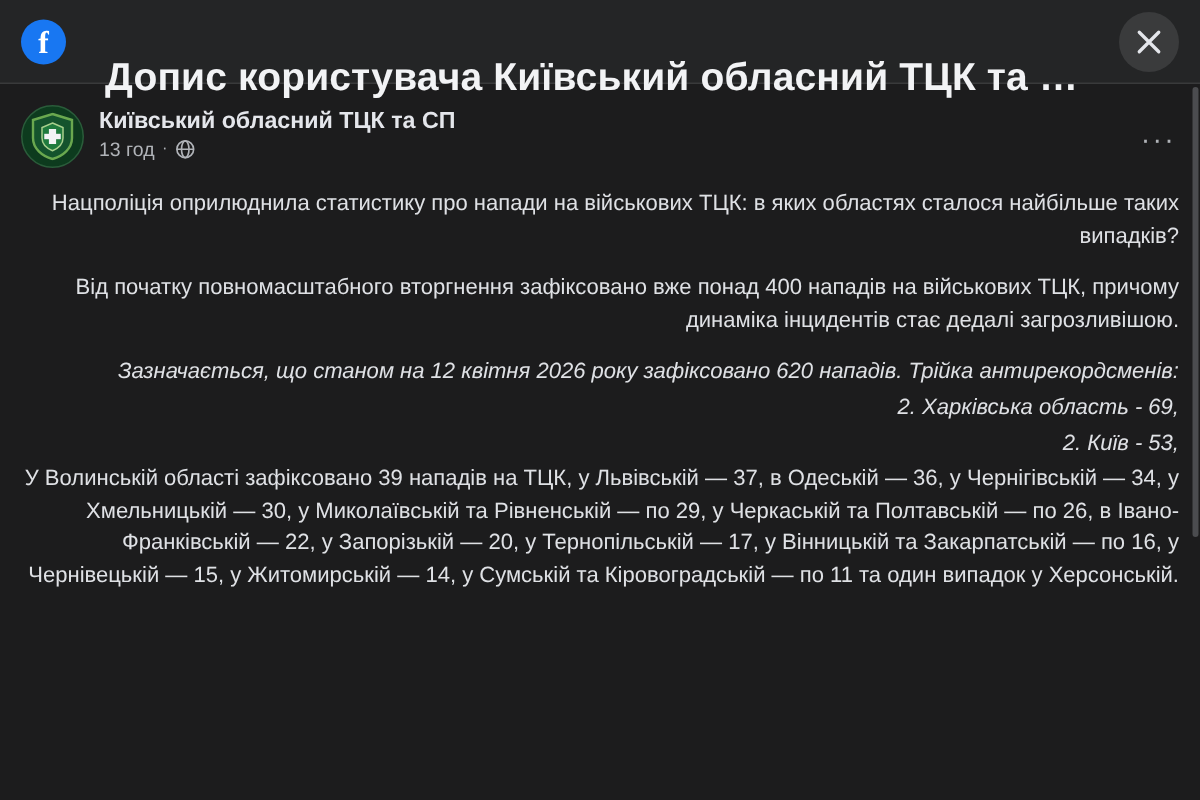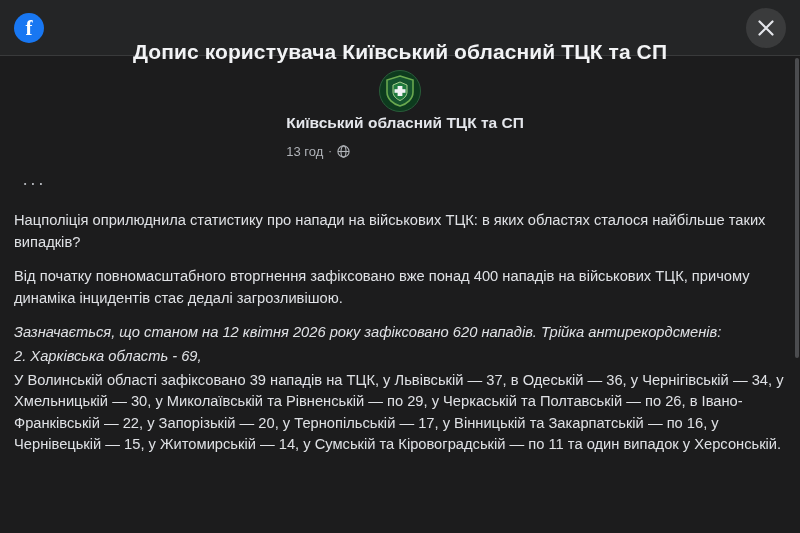--- a/index.html
+++ b/index.html
@@ -46,21 +46,21 @@
     background: #1877f2;
     color: #ffffff;
     font-weight: bold;
     font-size: 21px;
     line-height: 30px;
     text-align: center;
     font-family: "Liberation Serif", serif;
   }
 
   .topbar-title {
-    font-size: 21px;
+    font-size: 26px;
     font-weight: bold;
     color: #f2f3f5;
     letter-spacing: 0.1px;
     text-align: center;
     padding: 0 70px;
     white-space: nowrap;
     overflow: hidden;
     text-overflow: ellipsis;
     margin-top: 48px;
   }
@@ -83,23 +83,22 @@
 
   
   .post {
     flex: 1 1 auto;
     padding: 14px 14px 0 14px;
     overflow: hidden;
   }
 
   .post-header {
     display: flex;
-    align-items: center;
+    align-items: flex-start;
     margin-bottom: 14px;
-    flex-direction: column;
   }
 
   .avatar {
     width: 42px;
     height: 42px;
     border-radius: 50%;
     background: #0d3b1e;
     border: 1px solid #2a5c3a;
     flex: 0 0 42px;
     display: flex;
@@ -119,21 +118,21 @@
     font-size: 15.5px;
     font-weight: bold;
     color: #e4e6eb;
     line-height: 19px;
   }
 
   .meta-row {
     display: flex;
     align-items: center;
     gap: 5px;
-    margin-top: 12px;
+    margin-top: 2px;
     color: #b0b3b8;
     font-size: 13px;
   }
   .meta-dot { font-size: 11px; line-height: 13px; }
   .globe-icon { display: block; }
 
   .more-btn {
     flex: 0 0 auto;
     color: #b0b3b8;
     font-size: 19px;
@@ -143,21 +142,21 @@
     cursor: pointer;
     align-self: flex-start;
     margin-top: 10px;
   }
 
   .post-body {
     font-size: 14.7px;
     line-height: 1.47;
     color: #dfe1e5;
   }
-  .post-body p { margin: 0 0 13px 0; }
+  .post-body p { margin: 0 0 13px 0; text-align: right; }
   .post-body p.tight { margin: 0 0 2px 0; font-style: italic; }
   .post-body p.last { margin-bottom: 0; }
 
   
   .scroll-track {
     position: absolute;
     top: 56px;
     right: 0;
     width: 5px;
     height: 477px;
@@ -214,20 +213,21 @@
         </div>
       </div>
       <div class="more-btn">···</div>
     </div>
 
     <div class="post-body">
       <p>Нацполіція оприлюднила статистику про напади на військових ТЦК: в яких областях сталося найбільше таких випадків?</p>
       <p>Від початку повномасштабного вторгнення зафіксовано вже понад 400 нападів на військових ТЦК, причому динаміка інцидентів стає дедалі загрозливішою.</p>
       <p class="tight">Зазначається, що станом на 12 квітня 2026 року зафіксовано 620 нападів. Трійка антирекордсменів:</p>
       <p class="tight">2. Харківська область - 69,</p>
+      <p class="tight">2. Київ - 53,</p>
       <p class="last">У Волинській області зафіксовано 39 нападів на ТЦК, у Львівській — 37, в Одеській — 36, у Чернігівській — 34, у Хмельницькій — 30, у Миколаївській та Рівненській — по 29, у Черкаській та Полтавській — по 26, в Івано-Франківській — 22, у Запорізькій — 20, у Тернопільській — 17, у Вінницькій та Закарпатській — по 16, у Чернівецькій — 15, у Житомирській — 14, у Сумській та Кіровоградській — по 11 та один випадок у Херсонській.</p>
     </div>
 
   </div>
 
   <div class="scroll-track">
     <div class="scroll-thumb"></div>
   </div>
 
 </div>

